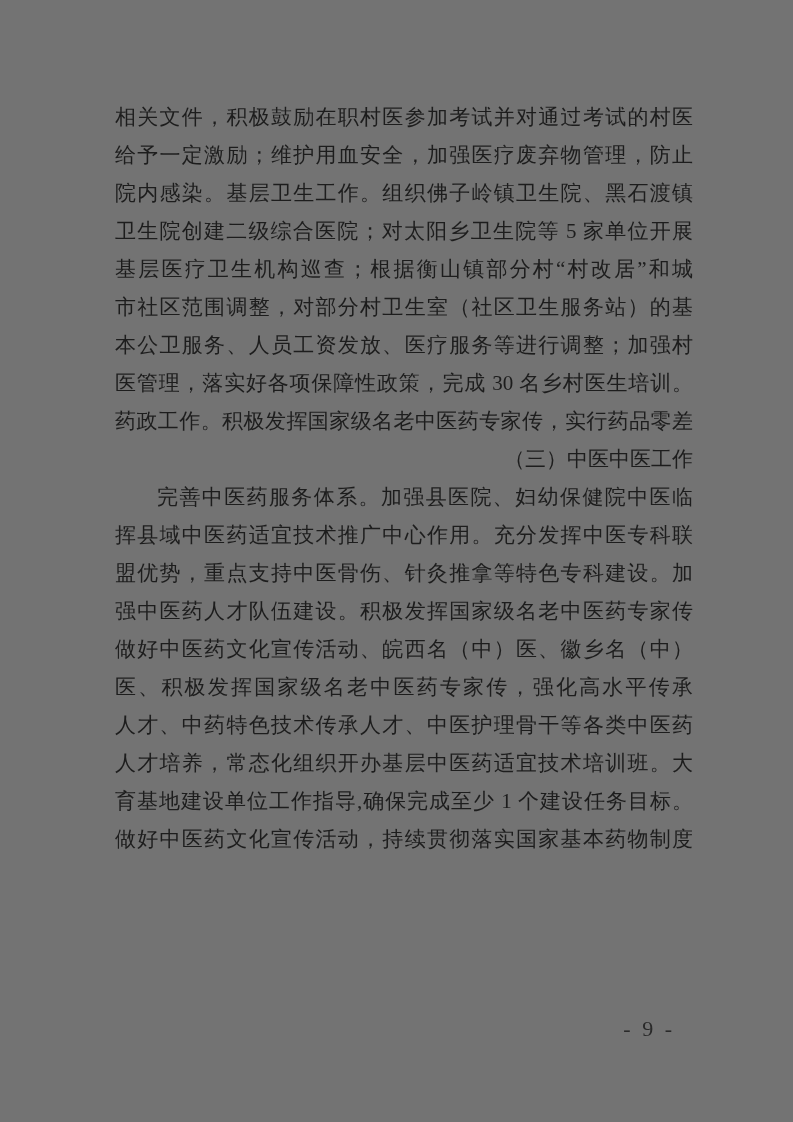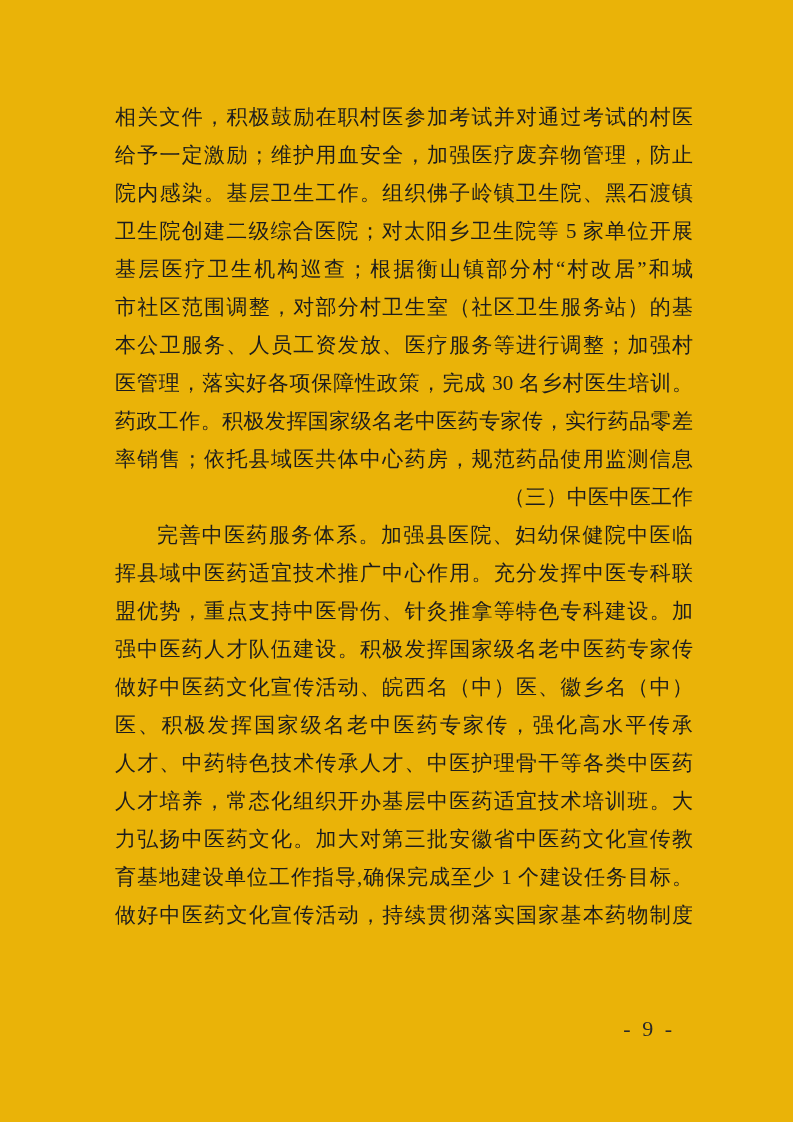--- a/index.html
+++ b/index.html
@@ -9,21 +9,21 @@
   body {
     width: 793px;
     height: 1122px;
     position: relative;
     background: #ffffff;
     font-family: "Liberation Serif", "DejaVu Serif", serif;
   }
   .page {
     position: absolute;
     inset: 0;
-    background: #eab308;
+    background: #737373;
     overflow: hidden;
   }
   .text-block {
     position: absolute;
     left: 115px;
     top: 98px;
     width: 578px;
   }
   .line {
     height: 38px;
@@ -58,28 +58,26 @@
   <div class="text-block" id="doc-body" style="color: rgb(29, 29, 29);">
       <div class="line">相关文件，积极鼓励在职村医参加考试并对通过考试的村医</div>
       <div class="line">给予一定激励；维护用血安全，加强医疗废弃物管理，防止</div>
       <div class="line">院内感染。基层卫生工作。组织佛子岭镇卫生院、黑石渡镇</div>
       <div class="line">卫生院创建二级综合医院；对太阳乡卫生院等 5 家单位开展</div>
       <div class="line">基层医疗卫生机构巡查；根据衡山镇部分村“村改居”和城</div>
       <div class="line">市社区范围调整，对部分村卫生室（社区卫生服务站）的基</div>
       <div class="line">本公卫服务、人员工资发放、医疗服务等进行调整；加强村</div>
       <div class="line">医管理，落实好各项保障性政策，完成 30 名乡村医生培训。</div>
       <div class="line">药政工作。积极发挥国家级名老中医药专家传，实行药品零差</div>
-      <div class="line">率销售；依托县域医共体中心药房，规范药品使用监测信息</div>
       <div class="line heading">（三）中医中医工作</div>
       <div class="line indent">完善中医药服务体系。加强县医院、妇幼保健院中医临</div>
       <div class="line">挥县域中医药适宜技术推广中心作用。充分发挥中医专科联</div>
       <div class="line">盟优势，重点支持中医骨伤、针灸推拿等特色专科建设。加</div>
       <div class="line">强中医药人才队伍建设。积极发挥国家级名老中医药专家传</div>
       <div class="line">做好中医药文化宣传活动、皖西名（中）医、徽乡名（中）</div>
       <div class="line">医、积极发挥国家级名老中医药专家传，强化高水平传承</div>
       <div class="line">人才、中药特色技术传承人才、中医护理骨干等各类中医药</div>
       <div class="line">人才培养，常态化组织开办基层中医药适宜技术培训班。大</div>
-      <div class="line">力弘扬中医药文化。加大对第三批安徽省中医药文化宣传教</div>
       <div class="line">育基地建设单位工作指导,确保完成至少 1 个建设任务目标。</div>
       <div class="line">做好中医药文化宣传活动，持续贯彻落实国家基本药物制度</div>
     </div>
   <div class="page-num">- 9 -</div>
 </div>
 
 </body></html>

